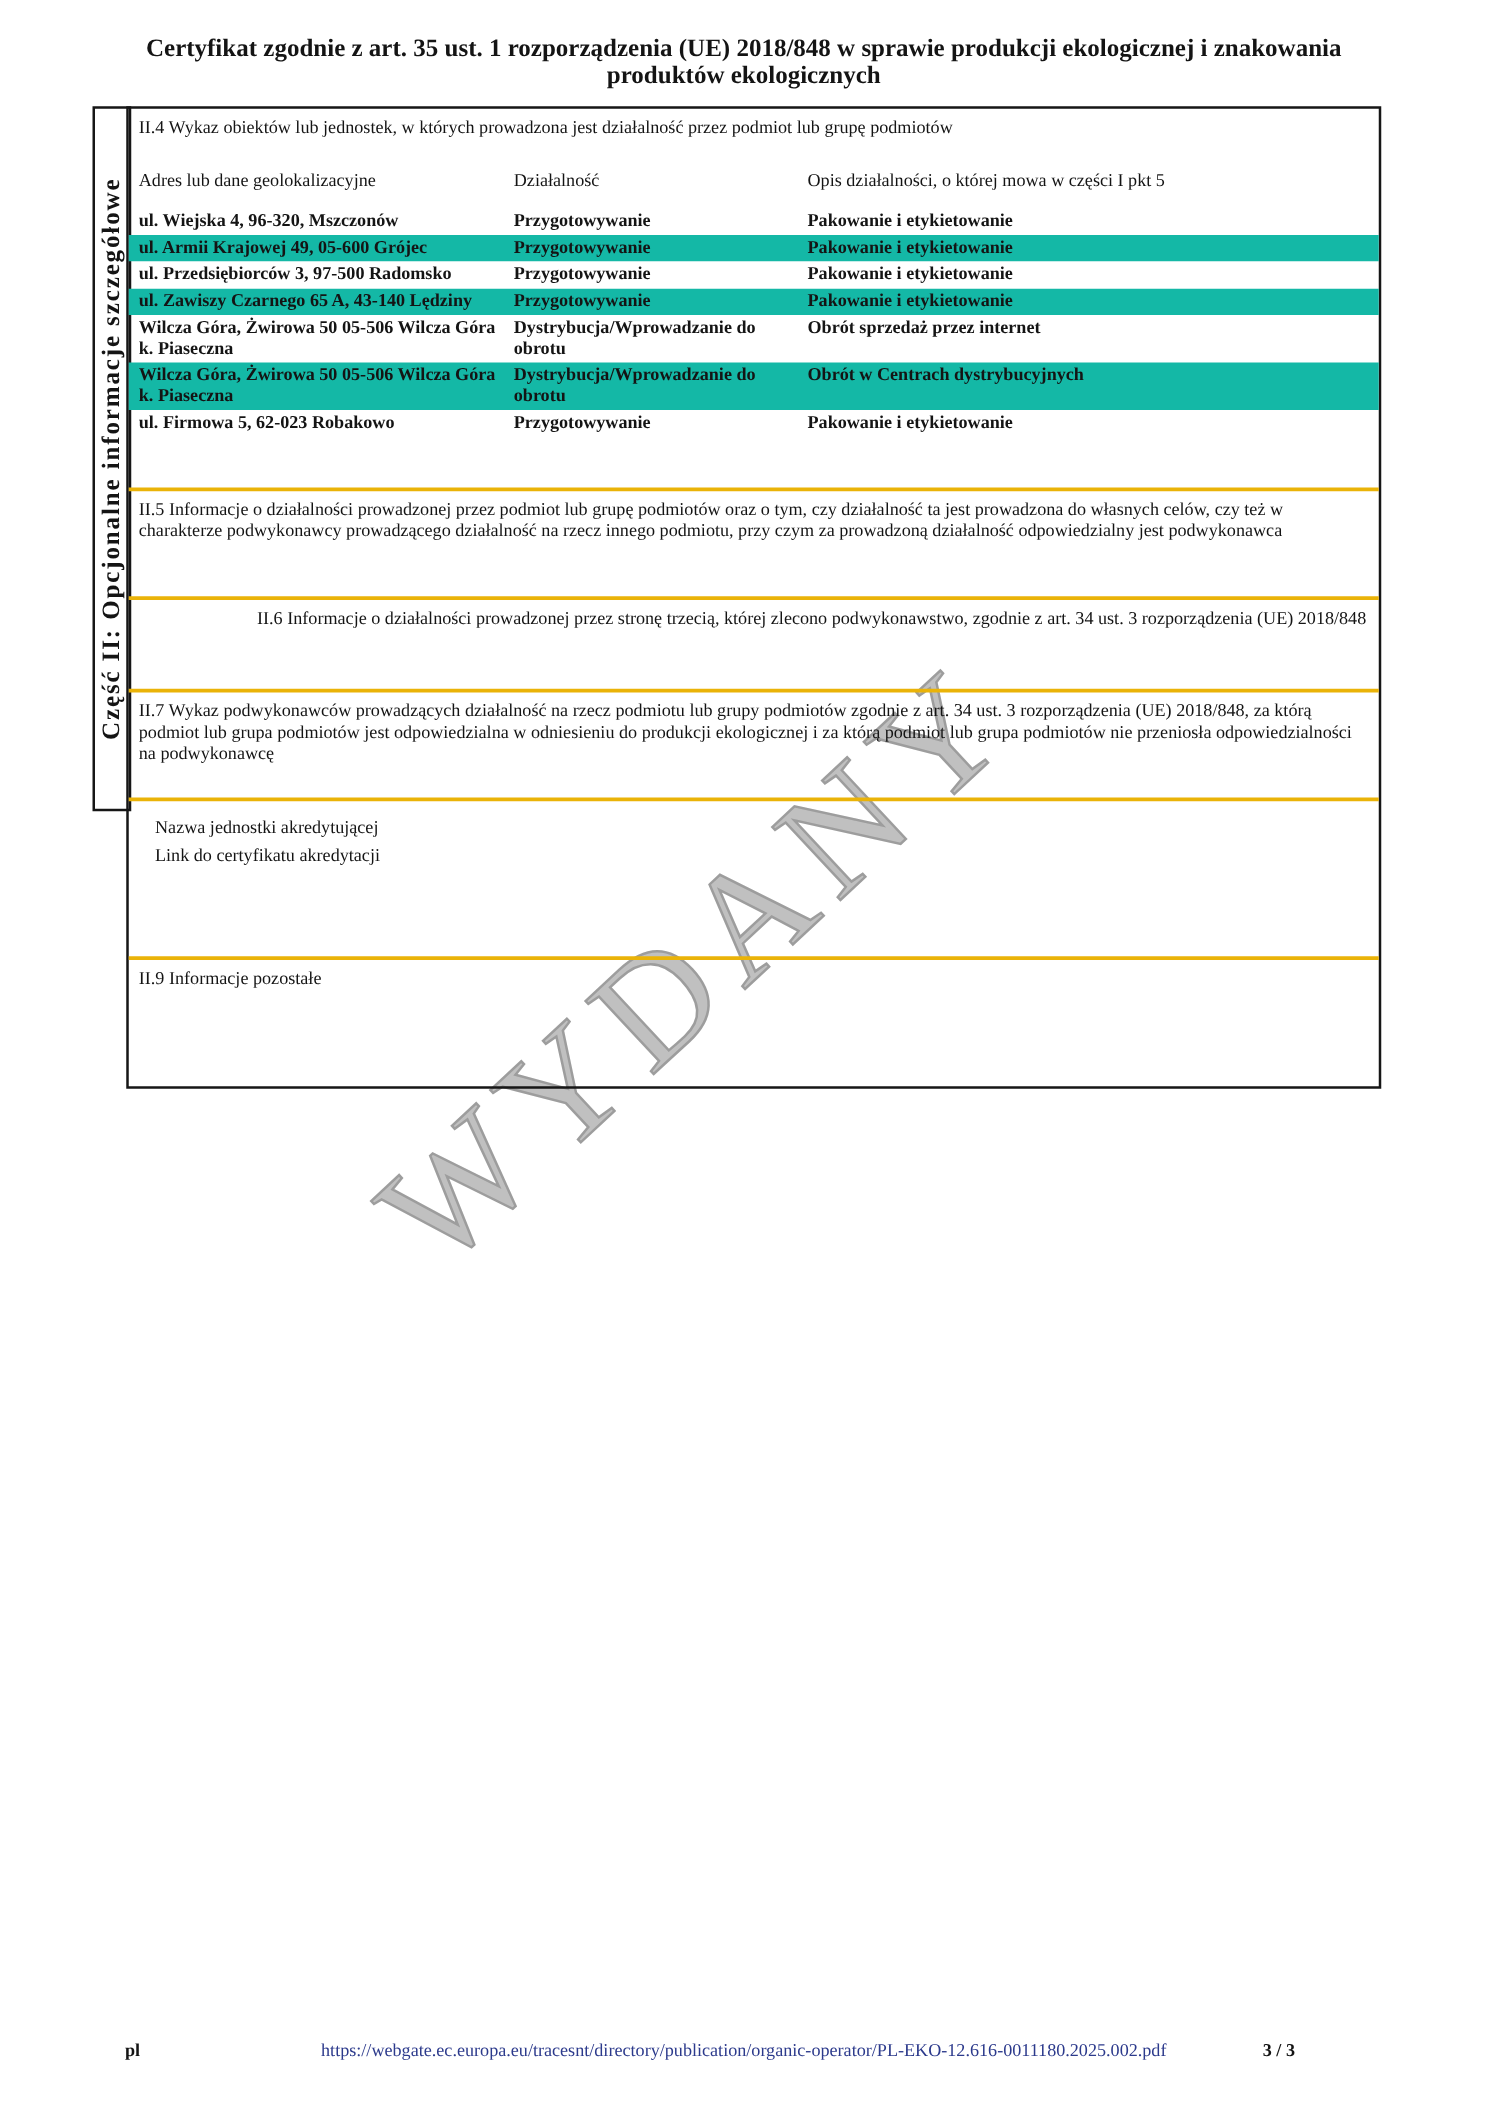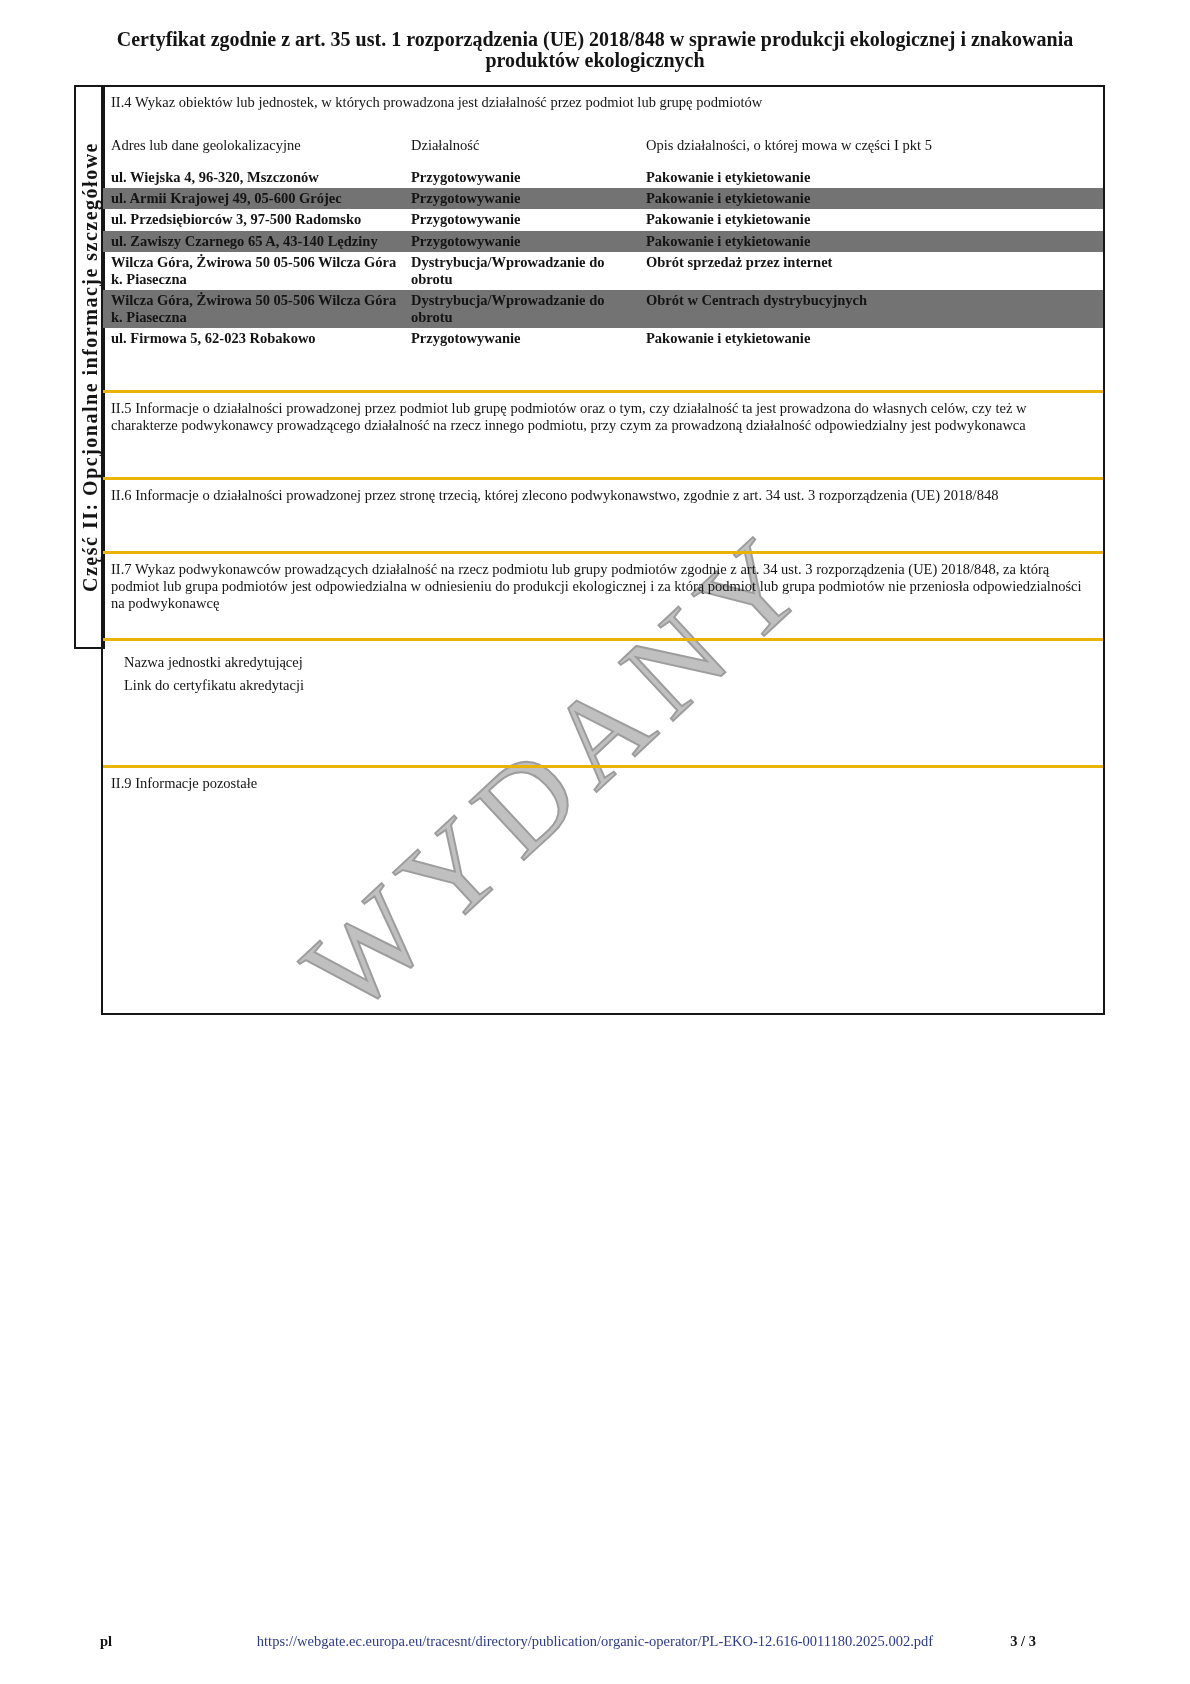--- a/index.html
+++ b/index.html
@@ -27,44 +27,44 @@
     border:2px solid #161616; z-index:2; background:transparent;
   }
   .sidebar-label {
     position:absolute; top:50%; left:50%;
     transform:translate(-50%,-50%) rotate(-90deg);
     white-space:nowrap; font-weight:bold; font-size:20px; letter-spacing:1.5px;
   }
 
   
   .mainbox {
-    position:absolute; left:101px; top:85px; width:1004px; height:930px;
+    position:absolute; left:101px; top:85px; width:1004px; height:786px;
     border:2px solid #161616; box-sizing:border-box; z-index:2; background:transparent;
   }
   .sec { box-sizing:border-box; font-size:14.5px; line-height:1.18; }
   .sec + .sec { border-top:3px solid #eab308; }
   .sec-pad { padding:7px 10px 0 8px; }
   #sec4 { height:303px; padding-top:7px; }
   #sec5 { height:87px; }
-  #sec6 { height:74px; }
+  #sec6 { height:74px;text-align:right; }
   #sec7 { height:87px; }
   #sec8 { height:127px; }
   #sec9 { height:105px; }
   .sec4-heading { padding:0 10px 0 8px; }
 
   
   .t-head, .t-row {
     display:grid; grid-template-columns:300px 235px auto;
     padding-left:8px; padding-right:6px; box-sizing:border-box;
   }
   .t-head { margin-top:26px; }
   .t-rows { margin-top:13px; }
   .t-row { padding-top:2px; padding-bottom:2px; }
   .t-row .cell { font-weight:bold; }
-  .stripe { background:#737373; }
+  .stripe { background:#14b8a6; }
 
   
   .field { display:grid; grid-template-columns:302px auto; padding-left:13px; margin-top:6px; }
   .field-label { }
   .field-value { font-weight:bold; }
   .field-value .vline { display:block; }
   #sec8 .sec-heading { margin-bottom:8px; }
 
   
   .footer { position:absolute; left:0; top:1633px; width:100%; font-size:14.5px; z-index:2; }

